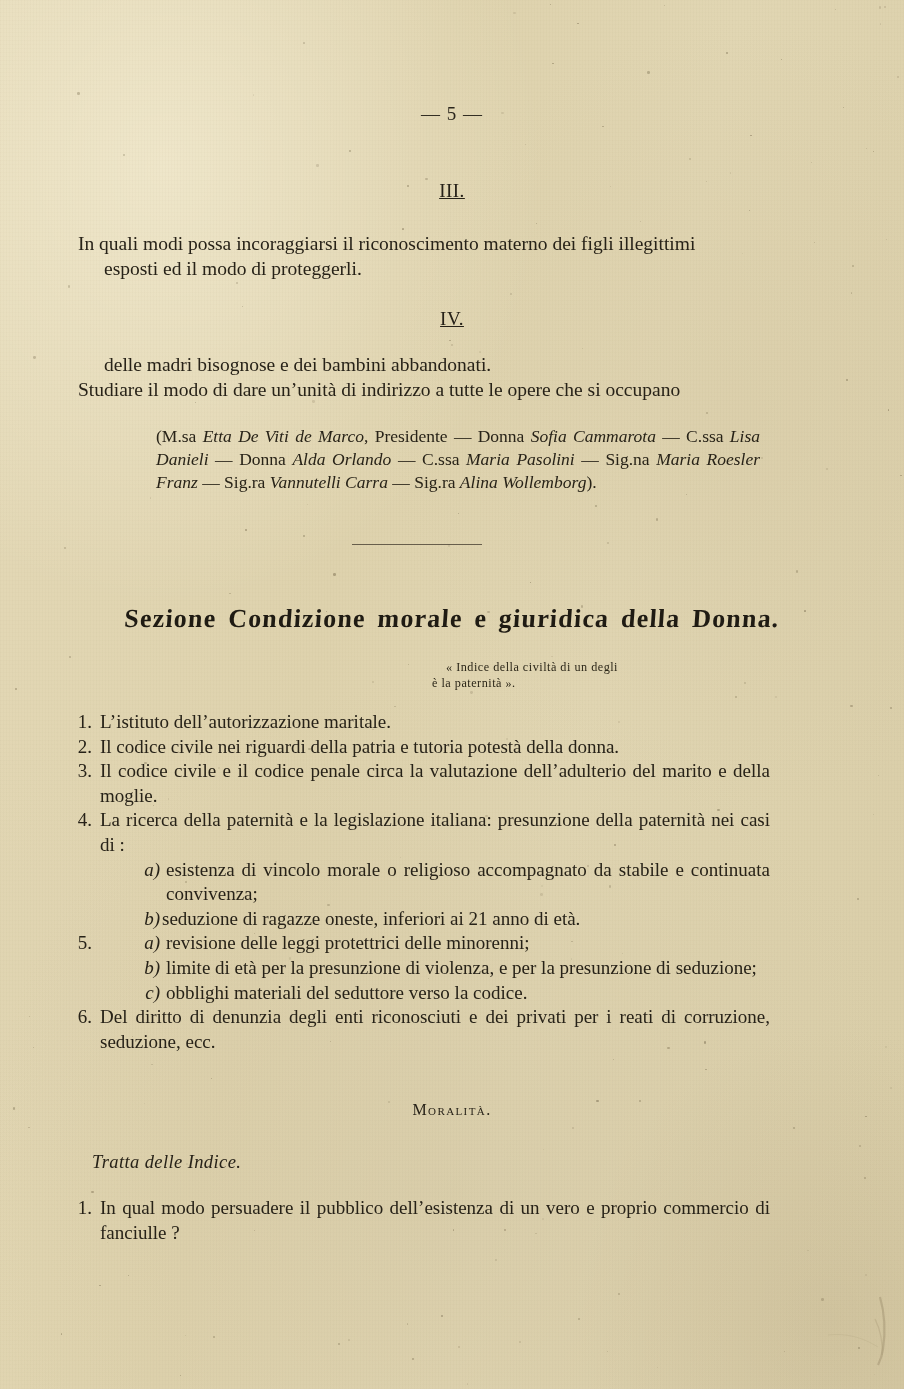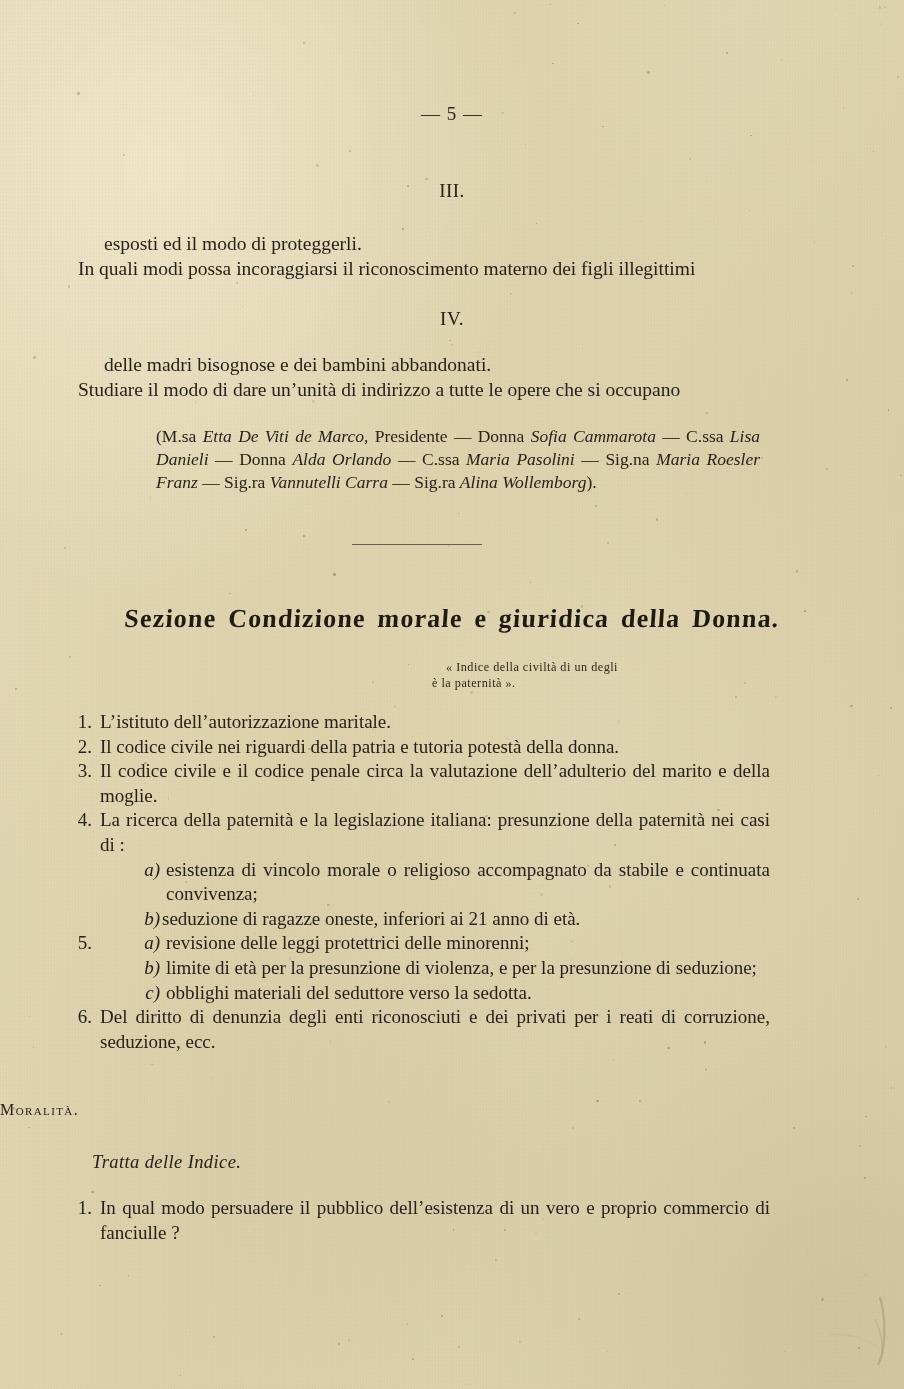--- a/index.html
+++ b/index.html
@@ -65,20 +65,21 @@
   }
 
   .roman {
     position: absolute;
     left: 0;
     width: 904px;
     text-align: center;
     font-size: 19px;
     letter-spacing: 0.5px;
     color: #262118;
+    text-decoration: underline;
   }
   .roman-3 { top: 180px; }
   .roman-4 { top: 308px; }
 
   .para {
     position: absolute;
     font-size: 19.5px;
     line-height: 25px;
     color: #272218;
     text-align: justify;
@@ -174,20 +175,21 @@
     font-style: italic;
   }
   .sub.tight { padding-left: 92px; }
   .sub.tight > .let { left: 68px; width: 22px; }
 
   .moralita {
     position: absolute;
     top: 1101px;
     left: 0;
     width: 904px;
+    text-align: center;
     font-size: 16px;
     font-variant: small-caps;
     letter-spacing: 1.4px;
     color: #272218;
   }
 
   .tratta {
     position: absolute;
     top: 1152px;
     left: 92px;
@@ -412,22 +414,22 @@
     <path d="M0 46 C18 44, 34 48, 50 58" stroke="#8a7c58" stroke-width="1" fill="none" opacity="0.28"></path>
   </svg>
 
   <div class="content">
 
     <div class="folio">— 5 —</div>
 
     <div class="roman roman-3">III.</div>
 
     <div class="para para-3">
+      <span class="ind">In quali modi possa incoraggiarsi il riconoscimento materno dei figli illegittimi</span>
       <span class="ind" style="padding-left:26px">esposti ed il modo di proteggerli.</span>
-      <span class="ind">In quali modi possa incoraggiarsi il riconoscimento materno dei figli illegittimi</span>
     </div>
 
     <div class="roman roman-4">IV.</div>
 
     <div class="para para-4">
       <span class="ind" style="padding-left:26px">delle madri bisognose e dei bambini abbandonati.</span>
       <span class="ind">Studiare il modo di dare un’unità di indirizzo a tutte le opere che si occupano</span>
     </div>
 
     <div class="committee">
@@ -446,21 +448,21 @@
     <div class="list" id="topic-list">
         <div class="li"><span class="num">1.</span><span>L’istituto dell’autorizzazione maritale.</span></div>
         <div class="li"><span class="num">2.</span><span>Il codice civile nei riguardi della patria e tutoria potestà della donna.</span></div>
         <div class="li"><span class="num">3.</span><span>Il codice civile e il codice penale circa la valutazione dell’adulterio del marito e della moglie.</span></div>
         <div class="li"><span class="num">4.</span><span>La ricerca della paternità e la legislazione italiana: presunzione della paternità nei casi di :</span></div>
         <div class="sub"><span class="let">a)</span><span>esistenza di vincolo morale o religioso accompagnato da stabile e continuata convivenza;</span></div>
         <div class="sub tight"><span class="let">b)</span><span>seduzione di ragazze oneste, inferiori ai 21 anno di età.</span></div>
         <div class="li"><span class="num">5.</span></div>
         <div class="sub"><span class="let">a)</span><span>revisione delle leggi protettrici delle minorenni;</span></div>
         <div class="sub"><span class="let">b)</span><span>limite di età per la presunzione di violenza, e per la presunzione di seduzione;</span></div>
-        <div class="sub"><span class="let">c)</span><span>obblighi materiali del seduttore verso la sedotta.</span></div>
+        <div class="sub"><span class="let">c)</span><span>obblighi materiali del seduttore verso la codice.</span></div>
         <div class="li"><span class="num">6.</span><span>Del diritto di denunzia degli enti riconosciuti e dei privati per i reati di corruzione, seduzione, ecc.</span></div>
       </div>
 
     <div class="moralita">Moralità.</div>
 
     <div class="tratta">Tratta delle Indice.</div>
 
     <div class="closing">
       <div class="li">
         <span class="num">1.</span>

